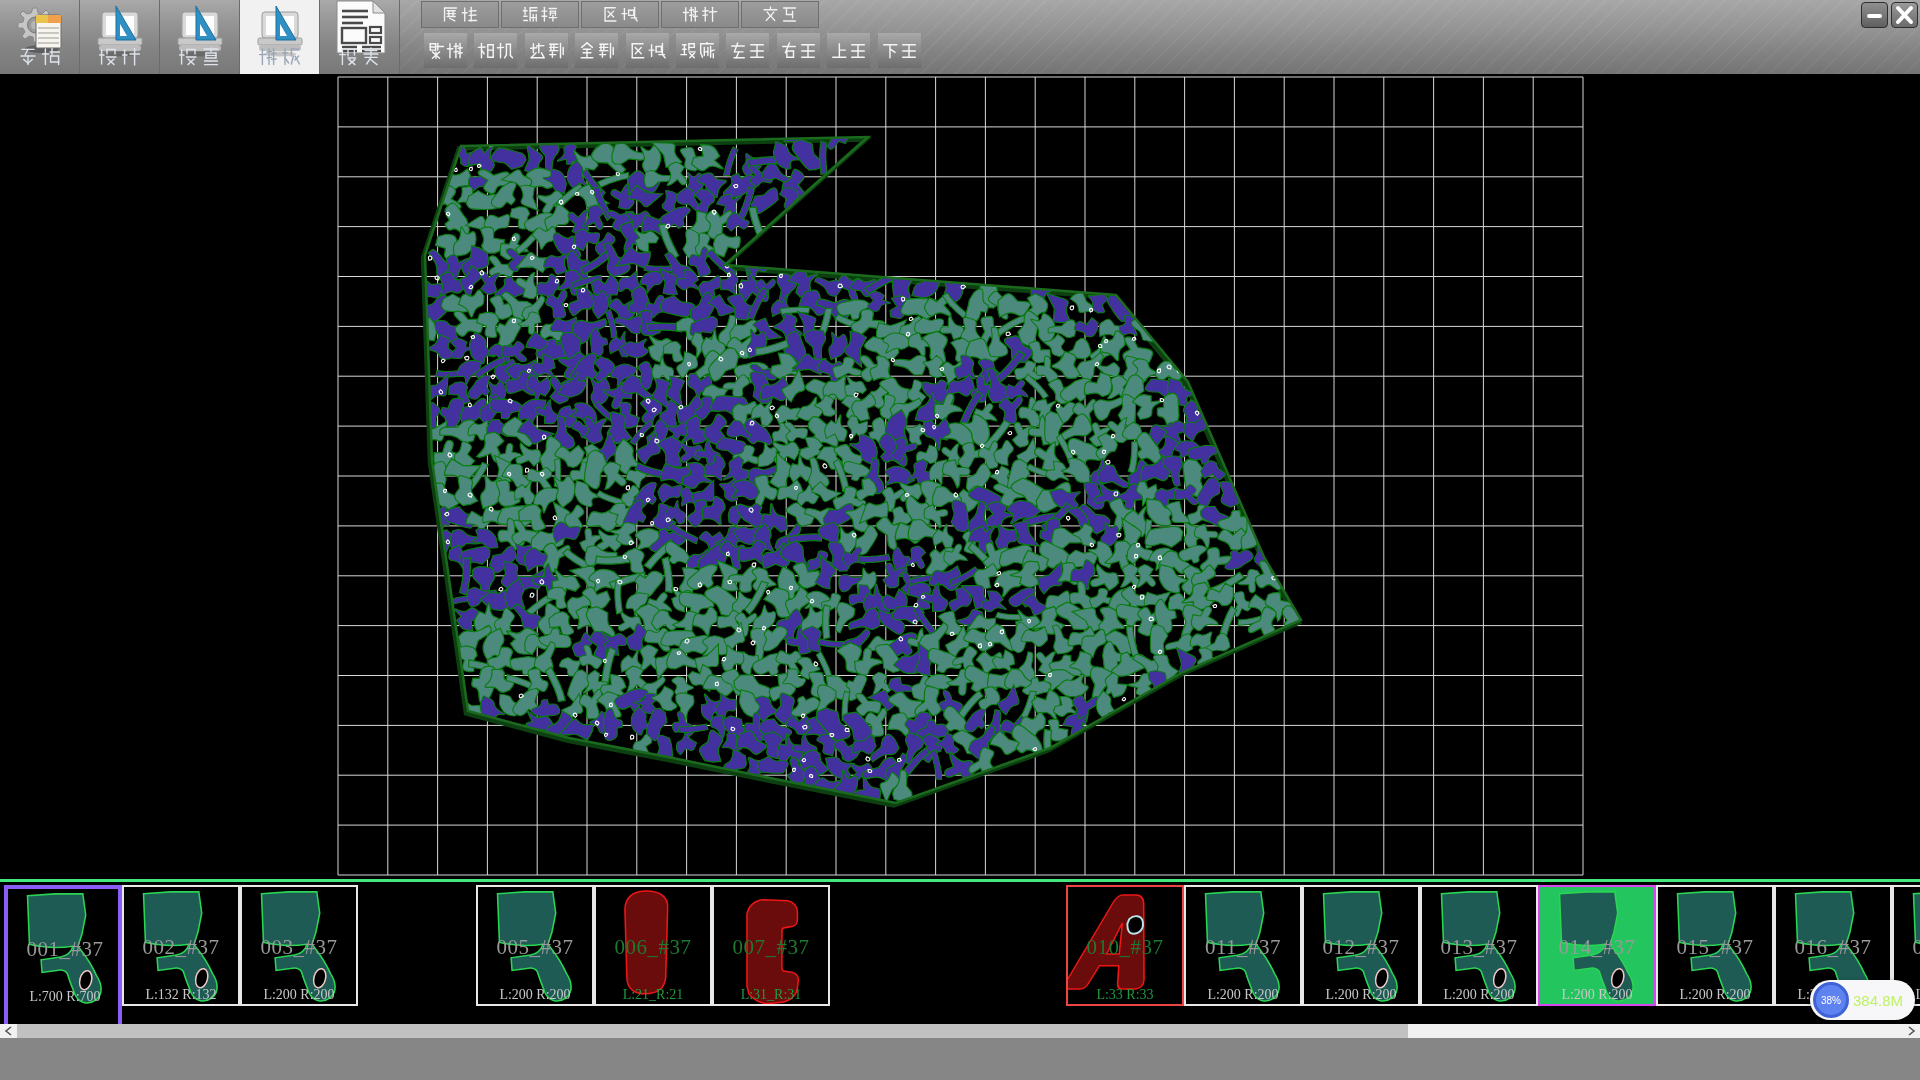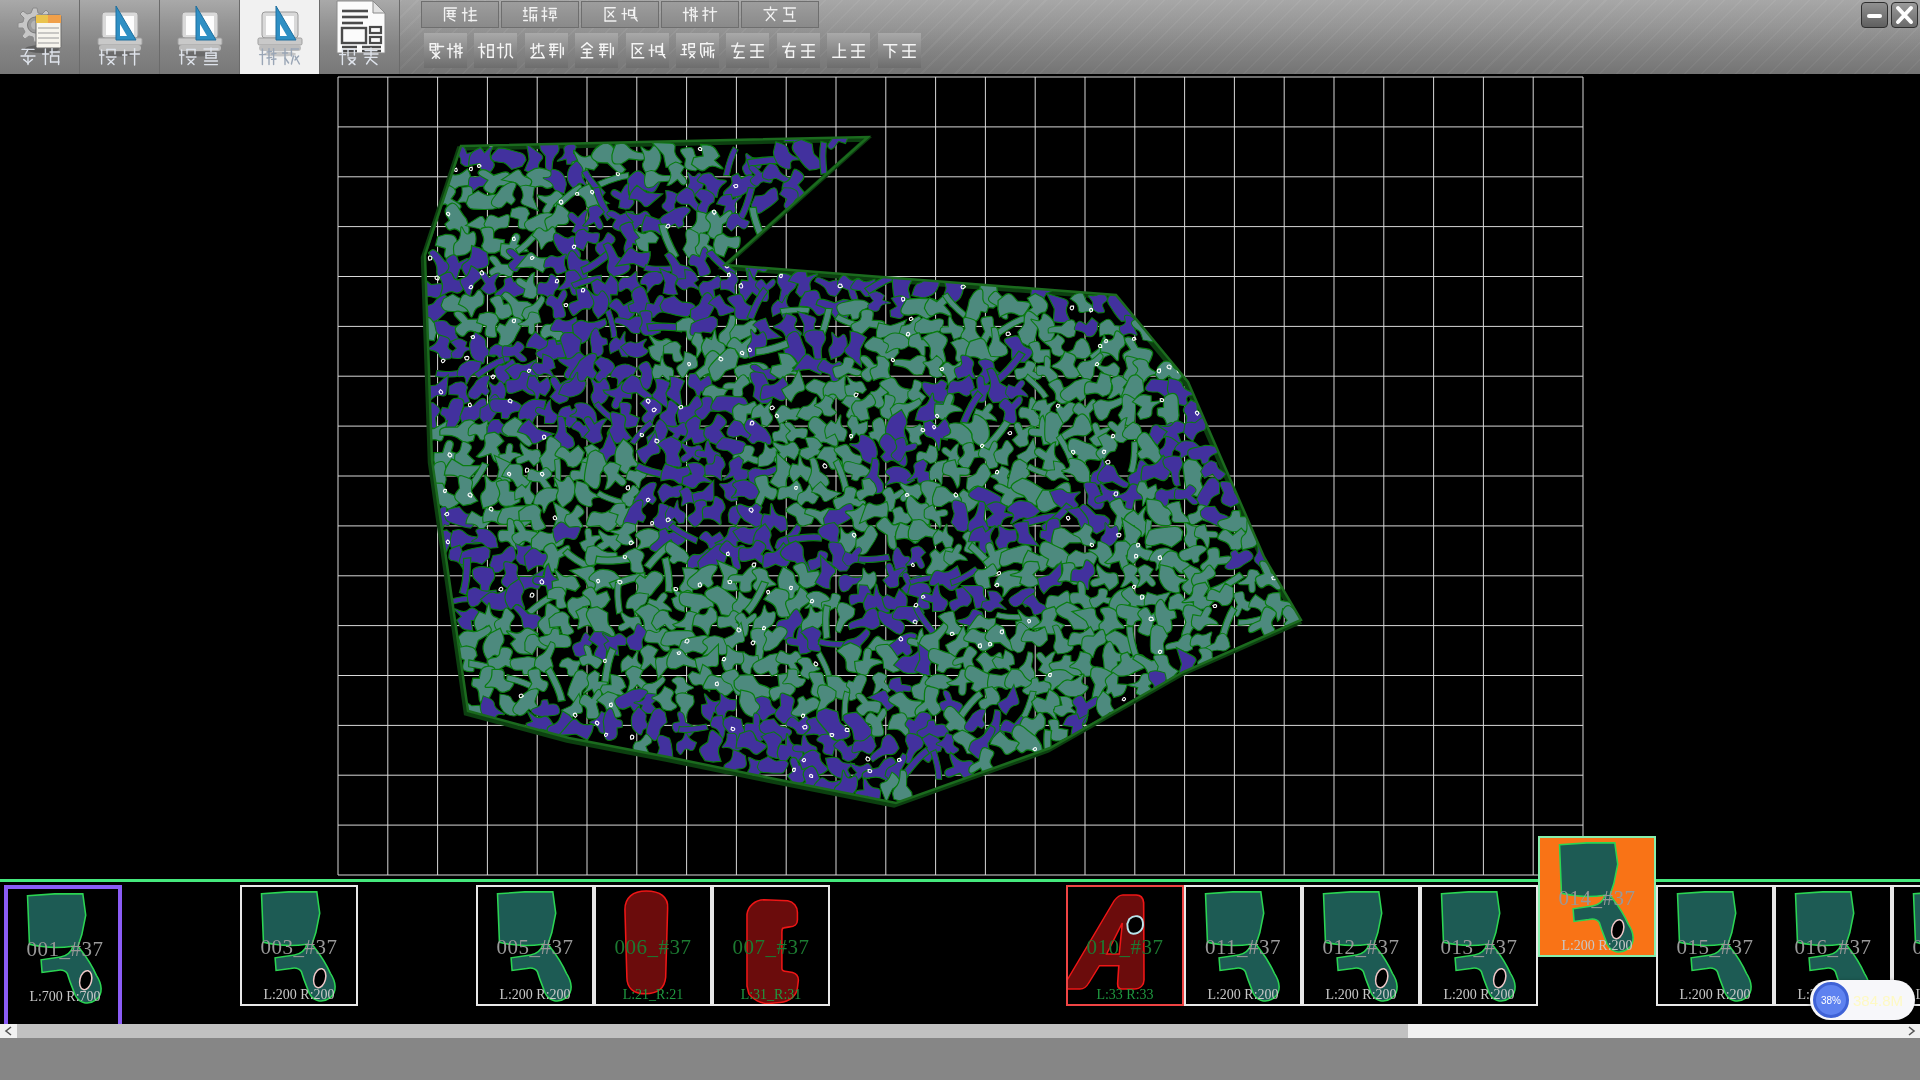--- a/index.html
+++ b/index.html
@@ -1703,20 +1703,32 @@
         <g transform="translate(4,1) scale(0.97)">
           <g>
             <path d="M16,6 L44,4 L73,4 L76,26 L72,46 L68,58 C74,66 80,72 87,88 C93,97 94,107 87,113 C79,119 69,117 65,108 L60,95 L57,86 C54,82 50,82 46,83 L31,85 L30,72 L50,69 C57,68 61,64 63,58 C48,60 30,59 18,56 Z" fill="#1d5b54" stroke="#2bd553" stroke-width="1.6"></path>
           </g>
           <ellipse cx="76" cy="93" rx="6" ry="10" transform="rotate(14 76 93)" fill="#000" stroke="#efc8c8" stroke-width="1.6"></ellipse>
         </g>
         <text x="57" y="67" text-anchor="middle" font-family="Liberation Serif" font-size="21" letter-spacing="0.5" fill="#999999">001_#37</text>
         <text x="57" y="112" text-anchor="middle" font-family="Liberation Serif" font-size="14" fill="#c8c8c8">L:700 R:700</text>
       </svg>
     </div>
+    <div style="position:absolute;left:122px;top:885px;width:118px;height:121px;border:2px solid #e8e8e8;background:#000;overflow:hidden;box-sizing:border-box">
+      <svg width="114" height="119" viewBox="0 0 114 119" style="position:absolute;left:0;top:0">
+        <g transform="translate(4,1) scale(0.97)">
+          <g>
+            <path d="M16,6 L44,4 L73,4 L76,26 L72,46 L68,58 C74,66 80,72 87,88 C93,97 94,107 87,113 C79,119 69,117 65,108 L60,95 L57,86 C54,82 50,82 46,83 L31,85 L30,72 L50,69 C57,68 61,64 63,58 C48,60 30,59 18,56 Z" fill="#1d5b54" stroke="#2bd553" stroke-width="1.6"></path>
+          </g>
+          <ellipse cx="76" cy="93" rx="6" ry="10" transform="rotate(14 76 93)" fill="#000" stroke="#efc8c8" stroke-width="1.6"></ellipse>
+        </g>
+        <text x="57" y="67" text-anchor="middle" font-family="Liberation Serif" font-size="21" letter-spacing="0.5" fill="#999999">002_#37</text>
+        <text x="57" y="112" text-anchor="middle" font-family="Liberation Serif" font-size="14" fill="#c8c8c8">L:132 R:132</text>
+      </svg>
+    </div>
     <div style="position:absolute;left:240px;top:885px;width:118px;height:121px;border:2px solid #e8e8e8;background:#000;overflow:hidden;box-sizing:border-box">
       <svg width="114" height="119" viewBox="0 0 114 119" style="position:absolute;left:0;top:0">
         <g transform="translate(4,1) scale(0.97)">
           <g>
             <path d="M16,6 L44,4 L73,4 L76,26 L72,46 L68,58 C74,66 80,72 87,88 C93,97 94,107 87,113 C79,119 69,117 65,108 L60,95 L57,86 C54,82 50,82 46,83 L31,85 L30,72 L50,69 C57,68 61,64 63,58 C48,60 30,59 18,56 Z" fill="#1d5b54" stroke="#2bd553" stroke-width="1.6"></path>
           </g>
           <ellipse cx="76" cy="93" rx="6" ry="10" transform="rotate(14 76 93)" fill="#000" stroke="#efc8c8" stroke-width="1.6"></ellipse>
         </g>
         <text x="57" y="67" text-anchor="middle" font-family="Liberation Serif" font-size="21" letter-spacing="0.5" fill="#999999">003_#37</text>
         <text x="57" y="112" text-anchor="middle" font-family="Liberation Serif" font-size="14" fill="#c8c8c8">L:200 R:200</text>
@@ -1795,21 +1807,21 @@
         <g transform="translate(4,1) scale(0.97)">
           <g>
             <path d="M16,6 L44,4 L73,4 L76,26 L72,46 L68,58 C74,66 80,72 87,88 C93,97 94,107 87,113 C79,119 69,117 65,108 L60,95 L57,86 C54,82 50,82 46,83 L31,85 L30,72 L50,69 C57,68 61,64 63,58 C48,60 30,59 18,56 Z" fill="#1d5b54" stroke="#2bd553" stroke-width="1.6"></path>
           </g>
           <ellipse cx="76" cy="93" rx="6" ry="10" transform="rotate(14 76 93)" fill="#000" stroke="#efc8c8" stroke-width="1.6"></ellipse>
         </g>
         <text x="57" y="67" text-anchor="middle" font-family="Liberation Serif" font-size="21" letter-spacing="0.5" fill="#999999">013_#37</text>
         <text x="57" y="112" text-anchor="middle" font-family="Liberation Serif" font-size="14" fill="#c8c8c8">L:200 R:200</text>
       </svg>
     </div>
-    <div style="position:absolute;left:1538px;top:836px;width:118px;height:121px;border:2px solid #86efac;background:#f97316;overflow:hidden;box-sizing:border-box">
+    <div style="position:absolute;left:1538px;top:885px;width:118px;height:121px;border:2px solid #d946ef;background:#22c55e;overflow:hidden;box-sizing:border-box">
       <svg width="114" height="119" viewBox="0 0 114 119" style="position:absolute;left:0;top:0">
         <g transform="translate(4,1) scale(0.97)">
           <g>
             <path d="M16,6 L44,4 L73,4 L76,26 L72,46 L68,58 C74,66 80,72 87,88 C93,97 94,107 87,113 C79,119 69,117 65,108 L60,95 L57,86 C54,82 50,82 46,83 L31,85 L30,72 L50,69 C57,68 61,64 63,58 C48,60 30,59 18,56 Z" fill="#1d5b54" stroke="#2bd553" stroke-width="1.6"></path>
           </g>
           <ellipse cx="76" cy="93" rx="6" ry="10" transform="rotate(14 76 93)" fill="#000" stroke="#efc8c8" stroke-width="1.6"></ellipse>
         </g>
         <text x="57" y="67" text-anchor="middle" font-family="Liberation Serif" font-size="21" letter-spacing="0.5" fill="#999999">014_#37</text>
         <text x="57" y="112" text-anchor="middle" font-family="Liberation Serif" font-size="14" fill="#c8c8c8">L:200 R:200</text>
       </svg>
@@ -1846,21 +1858,21 @@
         <text x="57" y="67" text-anchor="middle" font-family="Liberation Serif" font-size="21" letter-spacing="0.5" fill="#999999">017_#37</text>
         <text x="57" y="112" text-anchor="middle" font-family="Liberation Serif" font-size="14" fill="#c8c8c8">L:200 R:200</text>
       </svg>
     </div>
 
 <div style="position:absolute;left:1810px;top:980px;width:105px;height:40px;border-radius:20px;
 background:#f7f7fa;box-shadow:0 1px 4px rgba(0,0,0,0.35)"></div>
 <div style="position:absolute;left:1813px;top:982px;width:36px;height:36px;border-radius:50%;
 background:#5e82f0;border:3px solid #3f62d6;box-sizing:border-box;display:flex;align-items:center;justify-content:center;
 color:#fff;font-size:10px">38%</div>
-<div style="position:absolute;left:1853px;top:992px;color:#fef9c3;font-size:15px">384.8M</div>
+<div style="position:absolute;left:1853px;top:992px;color:#bef264;font-size:15px">384.8M</div>
 
 <div style="position:absolute;left:0;top:1024px;width:1920px;height:14px;background:#f1f1f1"></div>
 <div style="position:absolute;left:17px;top:1024px;width:1391px;height:14px;background:#c1c1c1"></div>
 <svg width="10" height="10" style="position:absolute;left:4px;top:1026px">
       <path d="M7,1 L2,5 L7,9" fill="none" stroke="#555" stroke-width="1.6"></path>
     </svg>
 <svg width="10" height="10" style="position:absolute;left:1906px;top:1026px">
       <path d="M3,1 L8,5 L3,9" fill="none" stroke="#555" stroke-width="1.6"></path>
     </svg>
 

